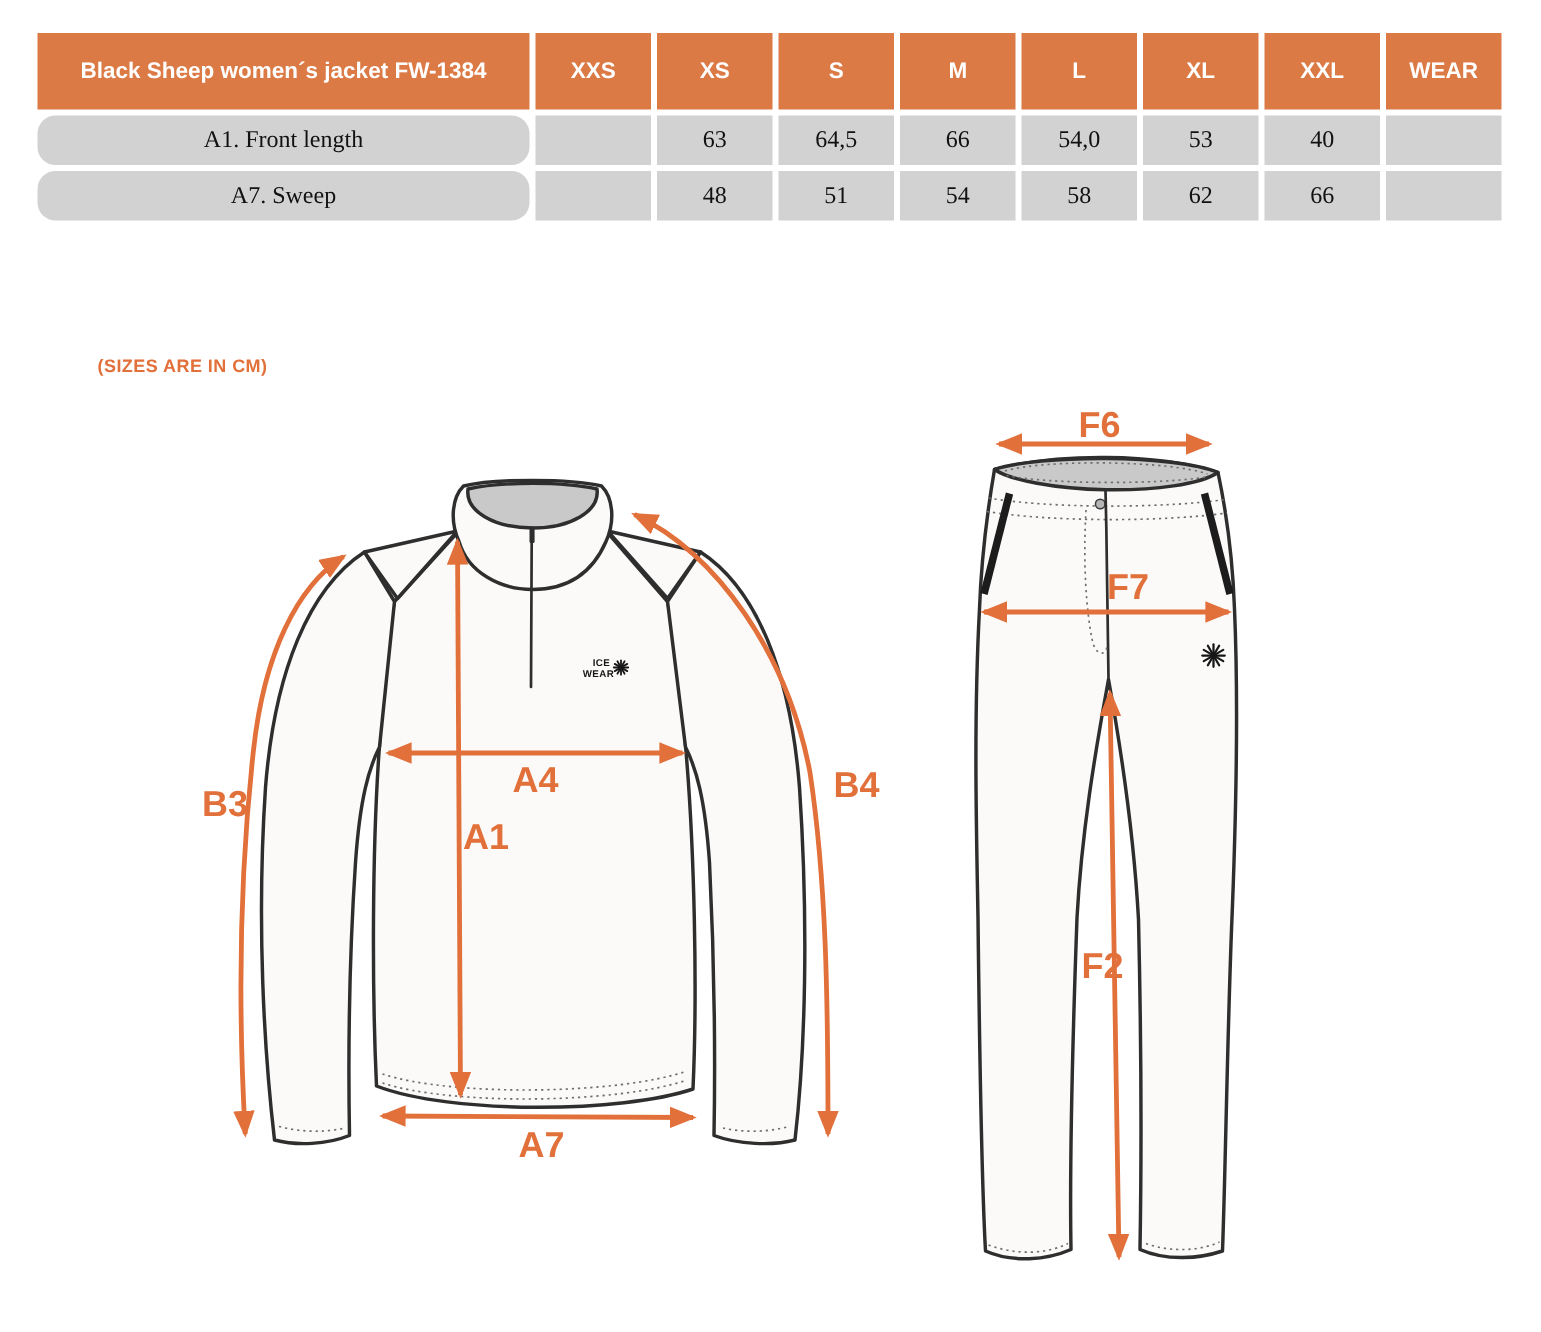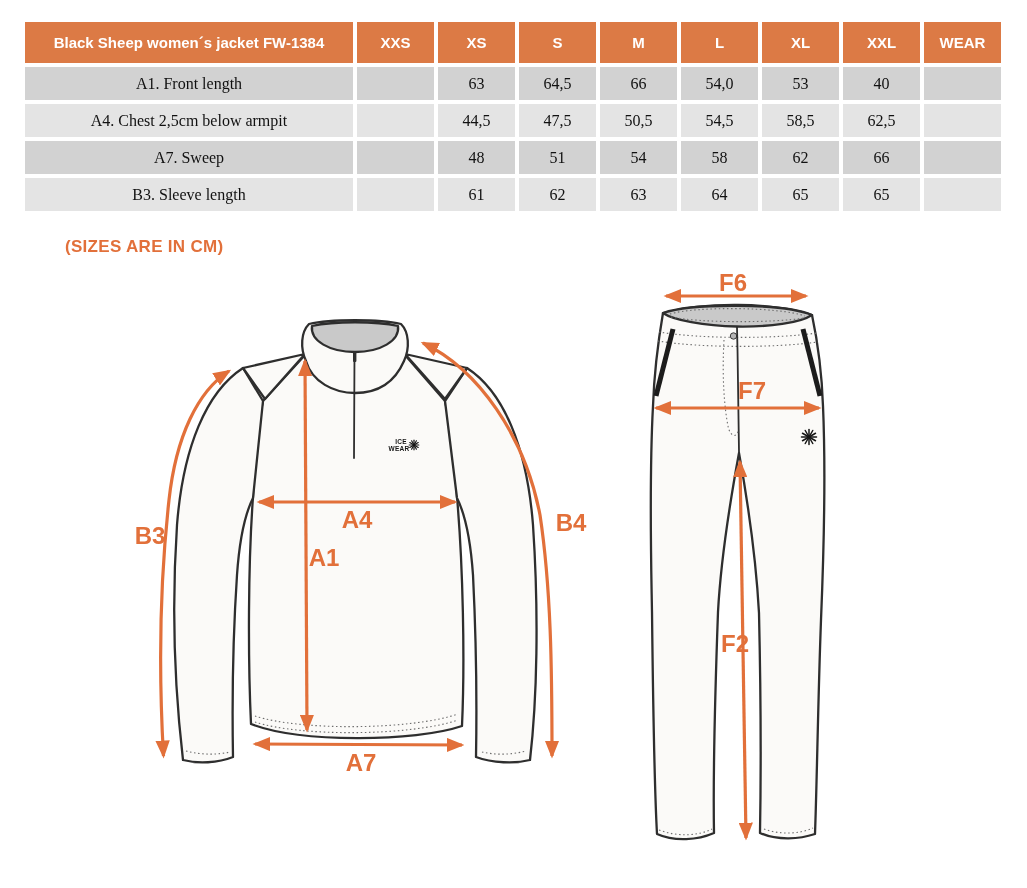--- a/index.html
+++ b/index.html
@@ -11,34 +11,34 @@
   
   table.size-table{
     position:absolute;left:21px;top:18px;
     border-collapse:separate;border-spacing:4px;
     table-layout:fixed;
   }
   table.size-table th{
     background:#dc7a45;color:#ffffff;
     font-family:"Liberation Sans",sans-serif;
     font-weight:bold;font-size:15px;
-    height:41px;text-align:center;padding:0;
+    height:51px;text-align:center;padding:0;
   }
   table.size-table td{
     height:33px;padding:0;text-align:center;
     font-family:"Liberation Serif",serif;
     font-size:16px;color:#111111;
   }
   tr.row-dark td{background:#d2d2d2;}
   tr.row-light td{background:#e4e4e4;}
-  td.row-label{text-align:left;padding-left:38px;}
+  td.row-label{text-align:left;padding-left:38px;border-radius:12px;}
   
   .units-note{
     position:absolute;left:65px;top:237px;
-    color:#e2703a;font-weight:bold;font-size:17px;letter-spacing:.3px;
+    color:#e2703a;font-weight:bold;font-size:12px;letter-spacing:.3px;
   }
   
   svg.diagrams{position:absolute;left:0;top:0;pointer-events:none;}
   .garment{fill:#fbfaf8;stroke:#2e2e2e;stroke-width:2.3;stroke-linejoin:round;stroke-linecap:round;}
   .collar-open{fill:#c9c9c9;stroke:#2e2e2e;stroke-width:2.3;stroke-linejoin:round;}
   .seam{fill:none;stroke:#2e2e2e;stroke-width:1.8;stroke-linejoin:round;stroke-linecap:round;}
   .stitch{fill:none;stroke:#6e6e6e;stroke-width:1.1;stroke-dasharray:1.5 2.6;}
   .arrow{fill:none;stroke:#e2703a;stroke-width:3.2;}
   .mlabel{font-family:"Liberation Sans",sans-serif;font-weight:bold;font-size:24px;fill:#e2703a;}
   .logo-text{font-family:"Liberation Sans",sans-serif;font-weight:bold;font-size:6.5px;fill:#161616;letter-spacing:.3px;}
@@ -77,51 +77,29 @@
       <td class="row-label">A1. Front length</td>
       <td></td>
       <td>63</td>
       <td>64,5</td>
       <td>66</td>
       <td>54,0</td>
       <td>53</td>
       <td>40</td>
       <td></td>
     </tr>
-    <tr class="row-light">
-      <td class="row-label">A4. Chest 2,5cm below armpit</td>
-      <td></td>
-      <td>44,5</td>
-      <td>47,5</td>
-      <td>50,5</td>
-      <td>54,5</td>
-      <td>58,5</td>
-      <td>62,5</td>
-      <td></td>
-    </tr>
     <tr class="row-dark">
       <td class="row-label">A7. Sweep</td>
       <td></td>
       <td>48</td>
       <td>51</td>
       <td>54</td>
       <td>58</td>
       <td>62</td>
       <td>66</td>
-      <td></td>
-    </tr>
-    <tr class="row-light">
-      <td class="row-label">B3. Sleeve length</td>
-      <td></td>
-      <td>61</td>
-      <td>62</td>
-      <td>63</td>
-      <td>64</td>
-      <td>65</td>
-      <td>65</td>
       <td></td>
     </tr>
   </tbody>
 </table>
 
 <div class="units-note">(SIZES ARE IN CM)</div>
 
 <svg class="diagrams" width="1027" height="888" viewBox="0 0 1027 888">
   <defs>
     <marker id="ah" viewBox="0 0 10 8" refX="8.6" refY="4" markerWidth="5.6" markerHeight="4.5" orient="auto-start-reverse" markerUnits="strokeWidth">

